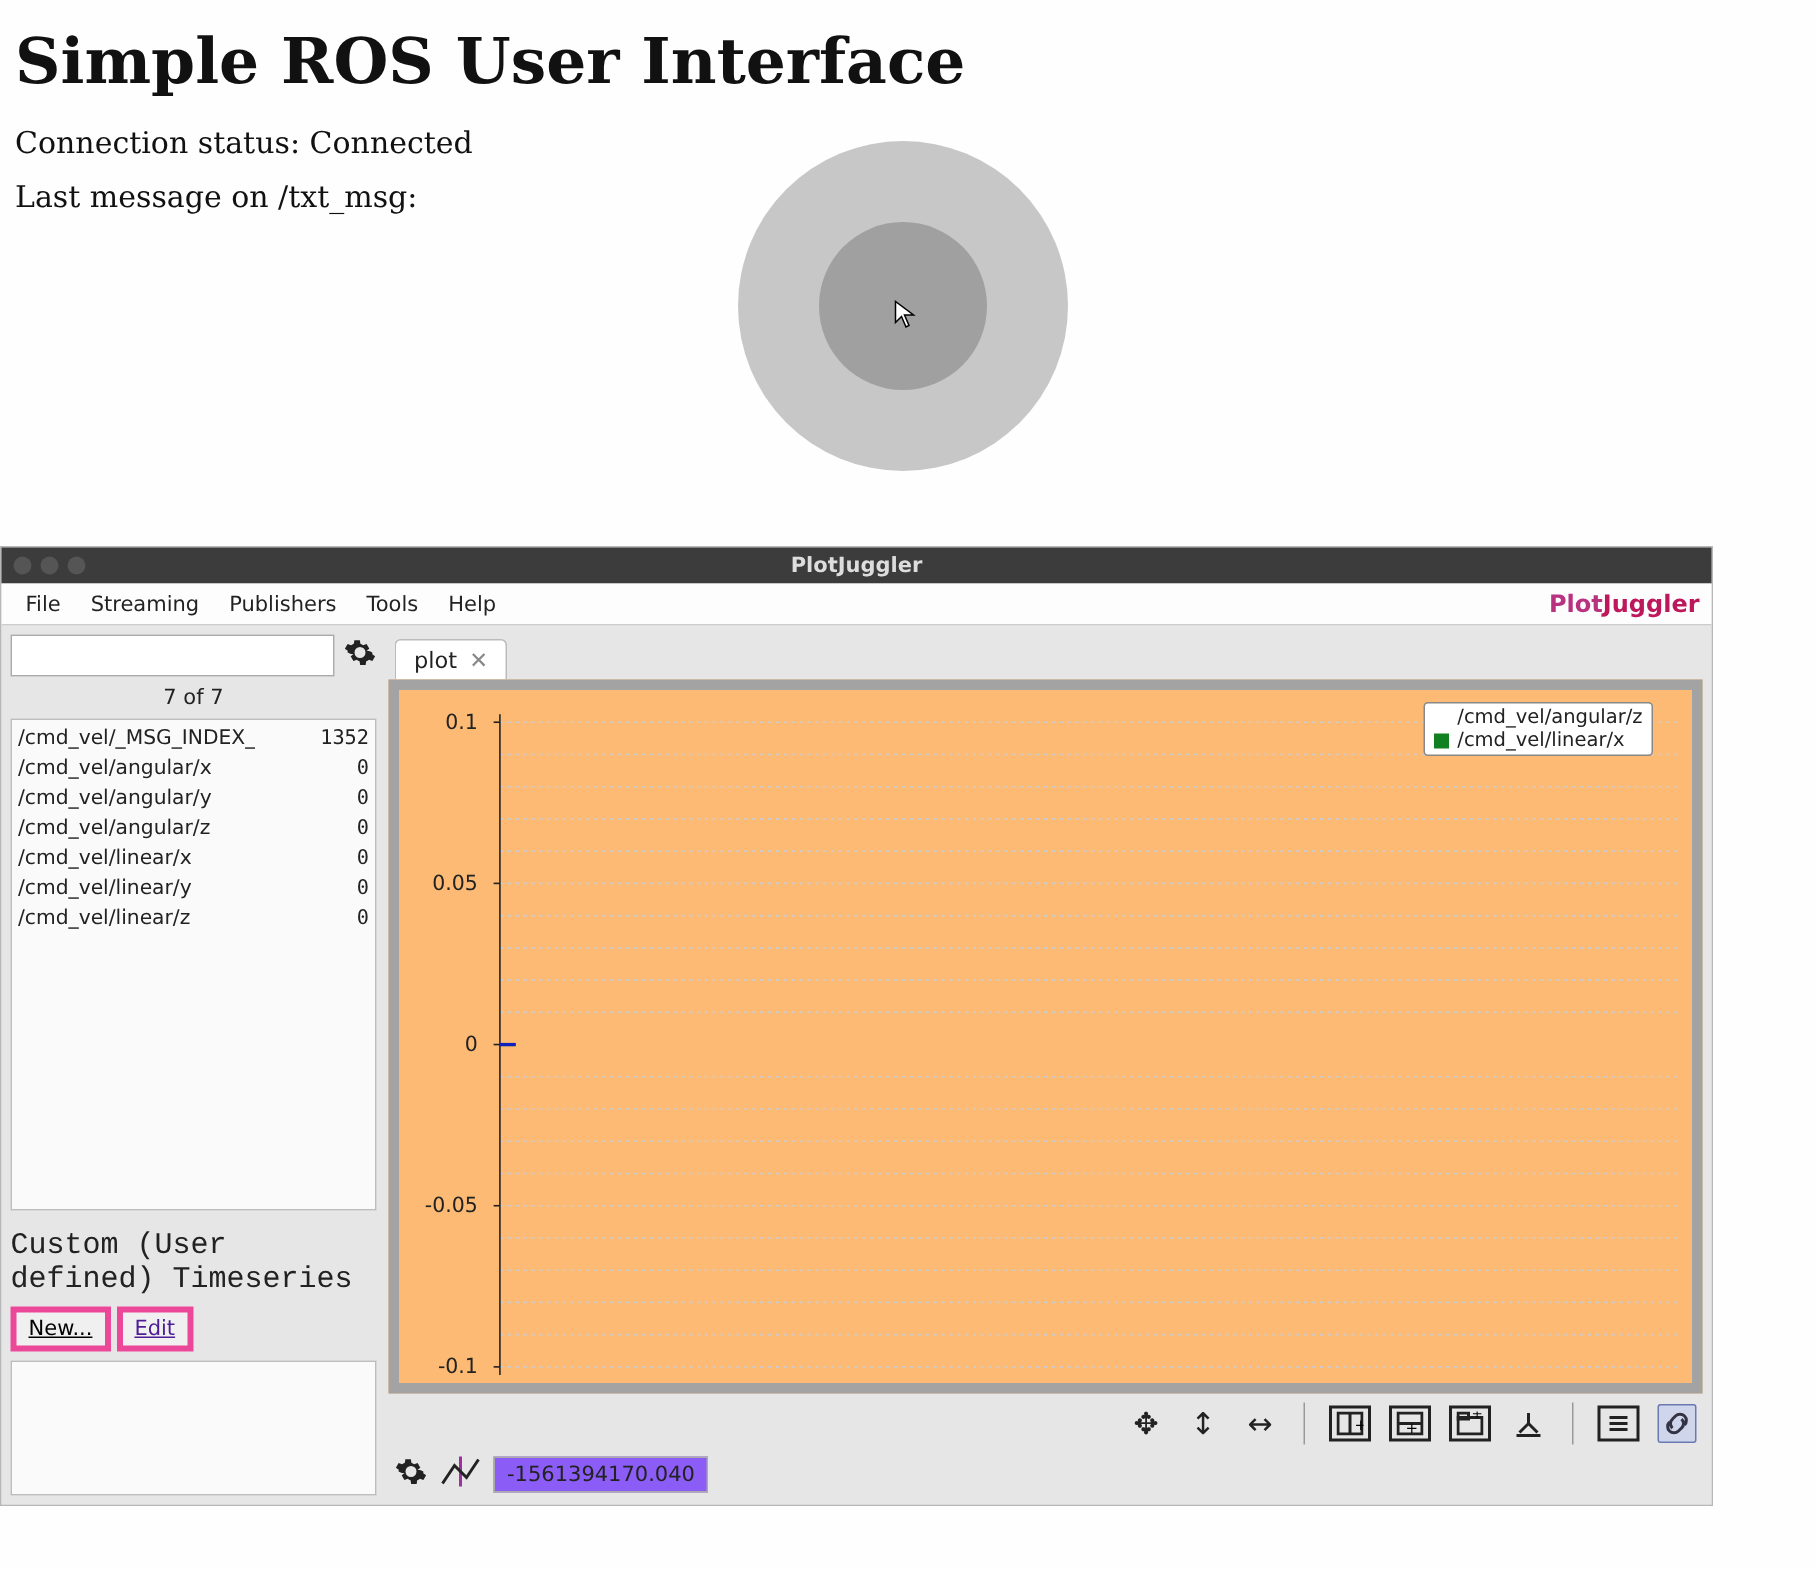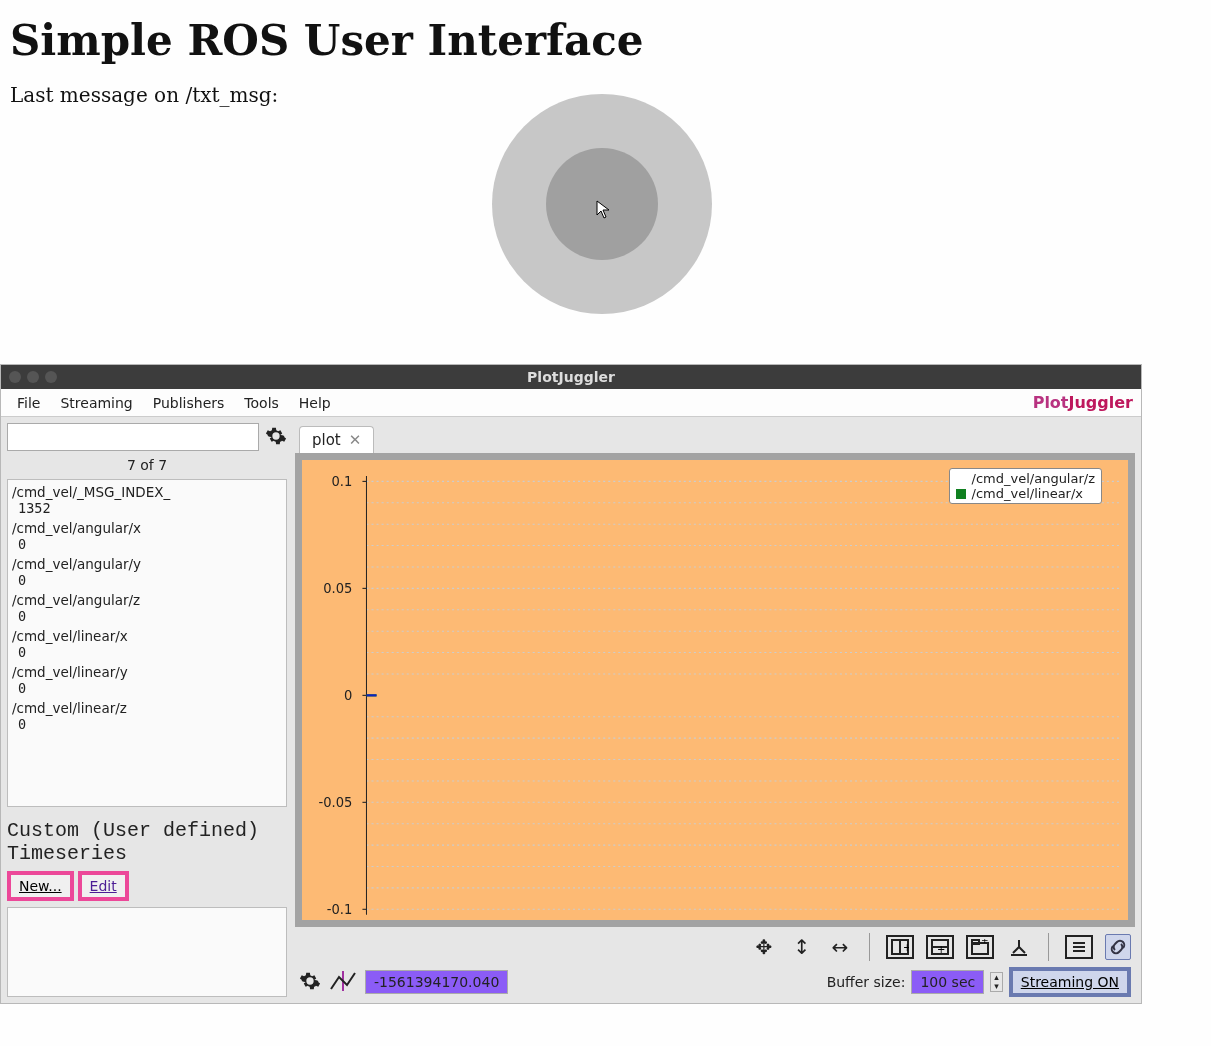--- a/index.html
+++ b/index.html
@@ -95,21 +95,21 @@
     flex: 1;
     display: flex;
     background: #e6e6e6;
     padding: 6px;
     gap: 8px;
     min-height: 0;
   }
 
   
   .pj-side {
-    width: 280px; display: flex; flex-direction: column; gap: 6px; border-radius: 22px;
+    width: 244px; display: flex; flex-direction: column; gap: 6px; border-radius: 22px;
   }
   .side-top { display: flex; align-items: center; gap: 6px; }
   .side-search {
     flex: 1;
     height: 28px;
     background: #fff;
     border: 1px solid #aaa;
   }
   .gear-icon svg { width: 22px; height: 22px; }
   .side-count { text-align: center; font-size: 14px; }
@@ -118,21 +118,20 @@
     background: #fafafa;
     border: 1px solid #bdbdbd;
     overflow: hidden;
     padding: 2px 4px;
   }
   .trow {
     display: flex; justify-content: space-between;
     font-size: 13.5px;
     padding: 2px 0;
     font-family: "DejaVu Sans", sans-serif;
-    flex-direction: column;
   }
   .trow .tname { white-space: nowrap; overflow: hidden; text-overflow: ellipsis; }
   .trow .tval { font-family: monospace; color: #222; padding-left: 6px; }
 
   .custom-label { font-size: 20px; padding-top: 6px; font-family: Liberation Mono, monospace; }
   .btnrow { display: flex; gap: 4px; }
   .pj-btn {
     background: #f0f0f0;
     border: 4px solid #ec4899;
     padding: 3px 8px;
@@ -227,20 +226,24 @@
     font-size: 13px;
   }
   .legend-row { display: flex; align-items: center; gap: 6px; white-space: nowrap; }
   .legend-sw { width: 10px; height: 10px; display: inline-block; }
 </style>
 </head>
 <body>
 
 <div class="ros-panel">
   <h1 class="ros-title">Simple ROS User Interface</h1>
+  <div class="ros-line">
+    <span>Connection status: </span>
+    <span>Connected</span>
+  </div>
   <div class="ros-line">
     <span>Last message on /txt_msg:</span>
     <span></span>
   </div>
 </div>
 
 <div class="joystick-wrap">
   <div class="joy-outer"></div>
   <div class="joy-inner"></div>
   <div class="cursor">
@@ -446,26 +449,17 @@
             </svg>
         </span>
         <span class="ico">
           <svg width="28" height="24" viewBox="0 0 28 24">
               <line x1="14" y1="2" x2="14" y2="22" stroke="#a030a0" stroke-width="2"></line>
               <path d="M2 20 L10 8 L18 16 L26 4" fill="none" stroke="#222" stroke-width="2"></path>
             </svg>
         </span>
         <span class="num-field">-1561394170.040</span>
 
-        <div class="statusbar-right">
-          <span>Buffer size:</span>
-          <span class="num-field" style="min-width:70px">100 sec</span>
-          <span class="spin">
-              <div>▴</div>
-              <div>▾</div>
-            </span>
-          <button class="pj-btn" style="background:#cfd6ec;border-color:#6a7ab0">Streaming ON</button>
-        </div>
       </div>
 
     </div>
   </div>
 </div>
 
 </body></html>

